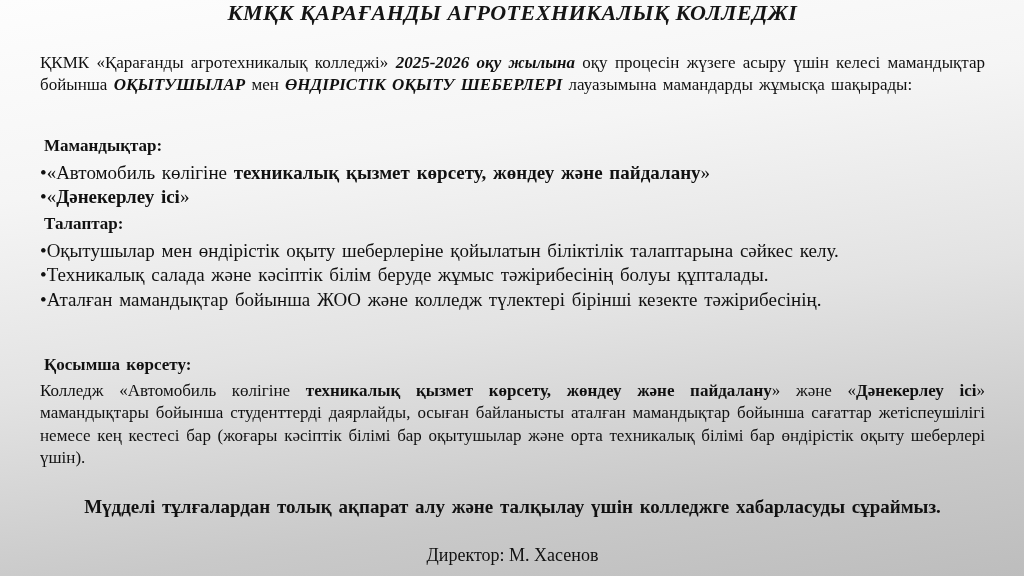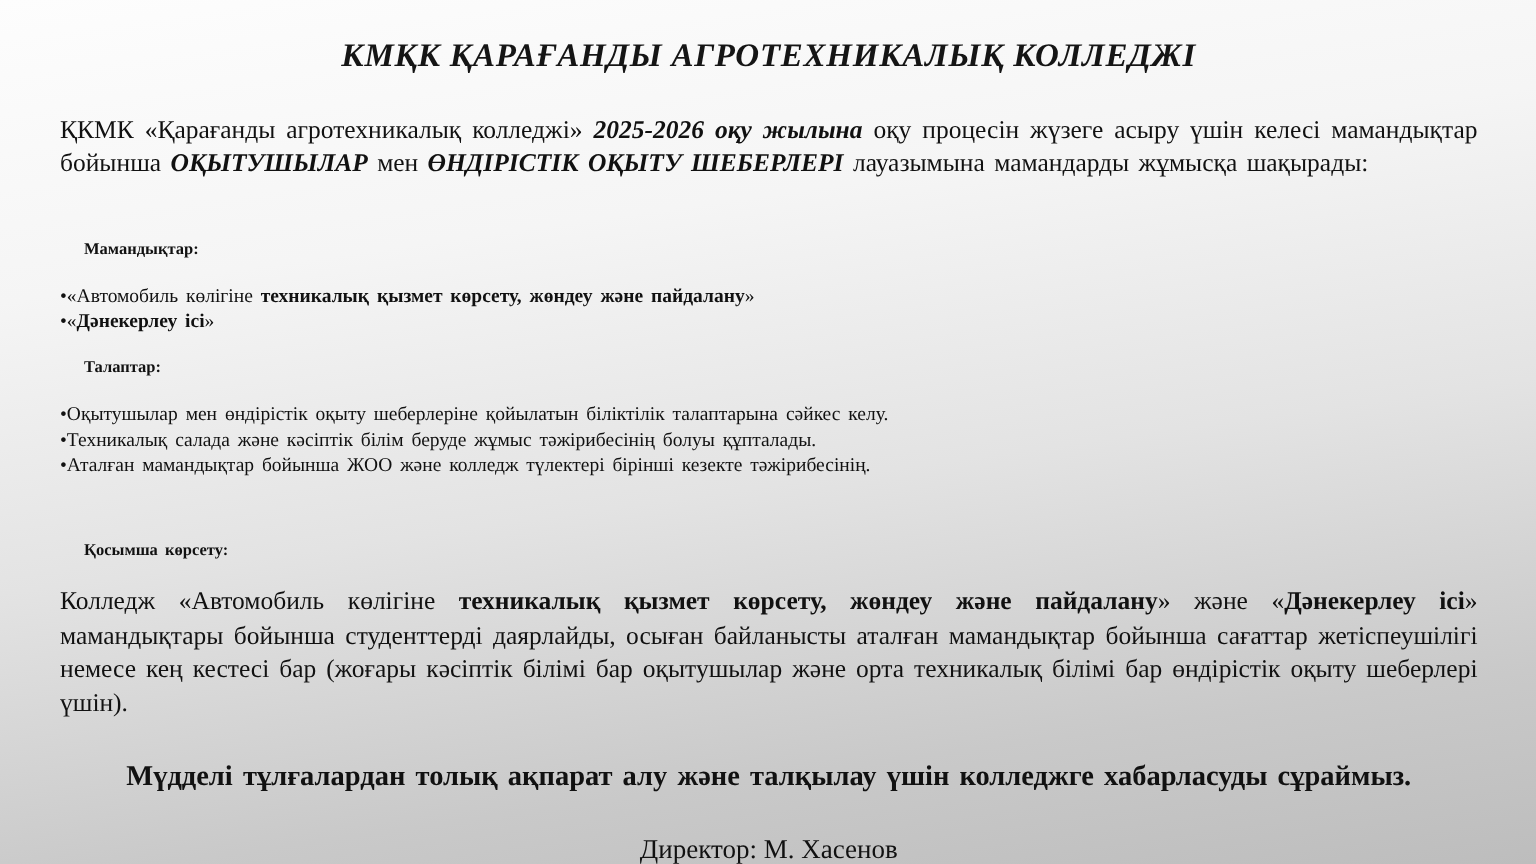--- a/index.html
+++ b/index.html
@@ -11,21 +11,21 @@
     height: 576px;
     overflow: hidden;
     background: linear-gradient(172deg, #fdfdfd 0%, #f5f5f5 28%, #e3e3e3 55%, #c9c9c9 82%, #bdbdbd 100%);
     font-family: "Liberation Serif", "DejaVu Serif", serif;
     color: #111111;
   }
   .slide {
     box-sizing: border-box;
     width: 1024px;
     height: 576px;
-    padding: 24px 39px 0 40px;
+    padding: 0 39px 0 40px;
   }
   .title {
     text-align: center;
     font-size: 22px;
     font-weight: 700;
     font-style: italic;
     letter-spacing: 0.5px;
     margin: 0 0 26px 0;
     color: #151515;
   }
@@ -33,28 +33,28 @@
     font-size: 17px;
     line-height: 1.32;
     text-align: justify;
     margin: 0;
     word-spacing: 2px;
   }
   .intro {
     margin-bottom: 38px;
   }
   .heading {
-    font-size: 11px;
+    font-size: 17px;
     line-height: 1.28;
     font-weight: 700;
-    margin: 16px;
+    margin: 4px;
     word-spacing: 2px;
   }
   .list-line {
-    font-size: 13px;
+    font-size: 19px;
     line-height: 1.28;
     margin: 0;
     word-spacing: 2px;
   }
   .section-gap {
     margin-top: 42px;
   }
   .cta {
     text-align: center;
     font-size: 19px;

